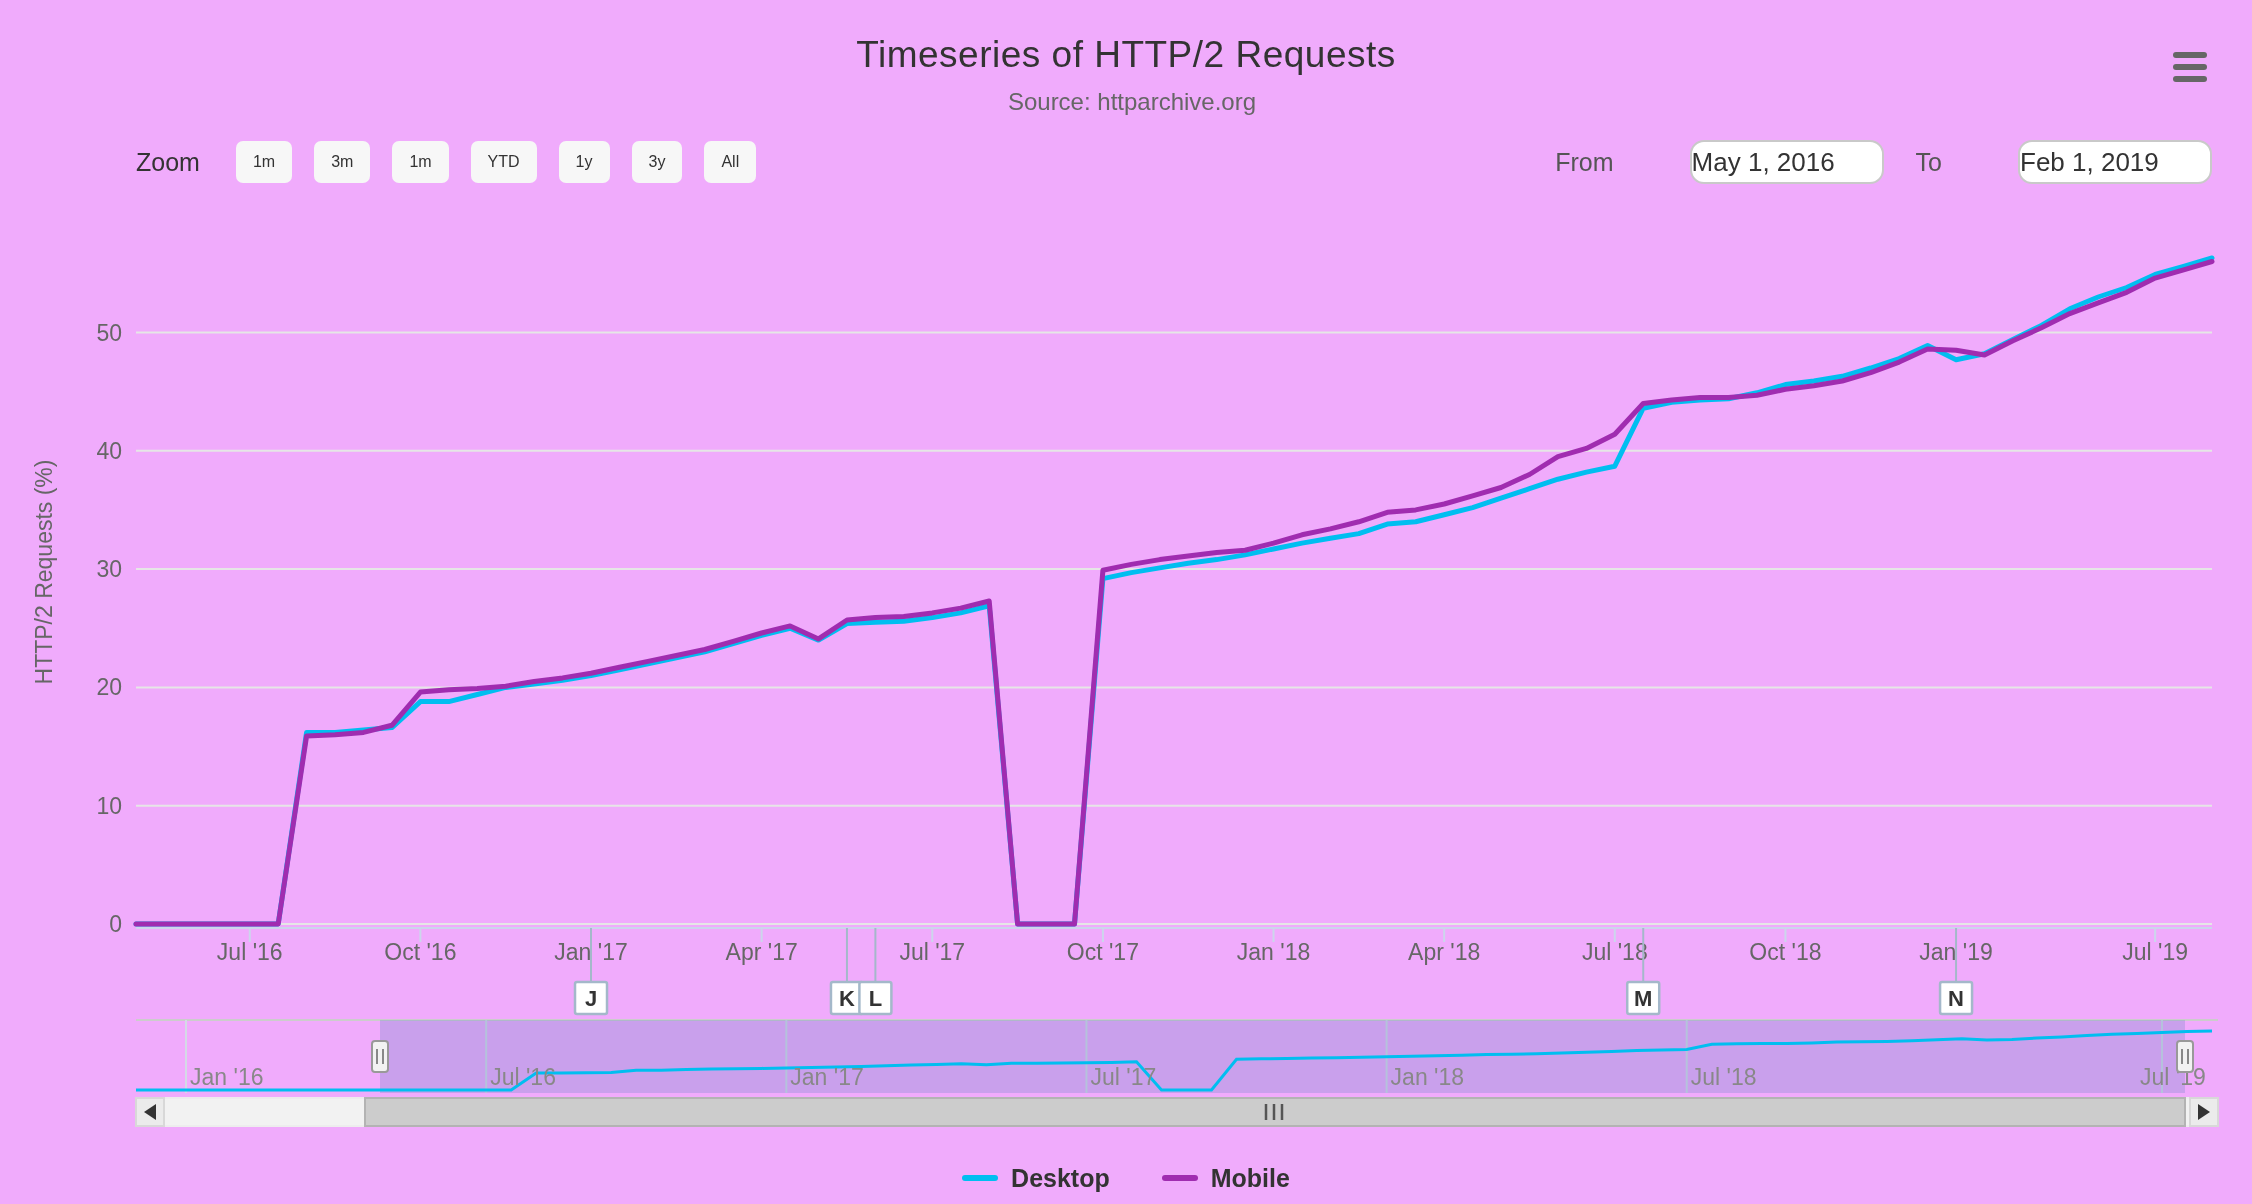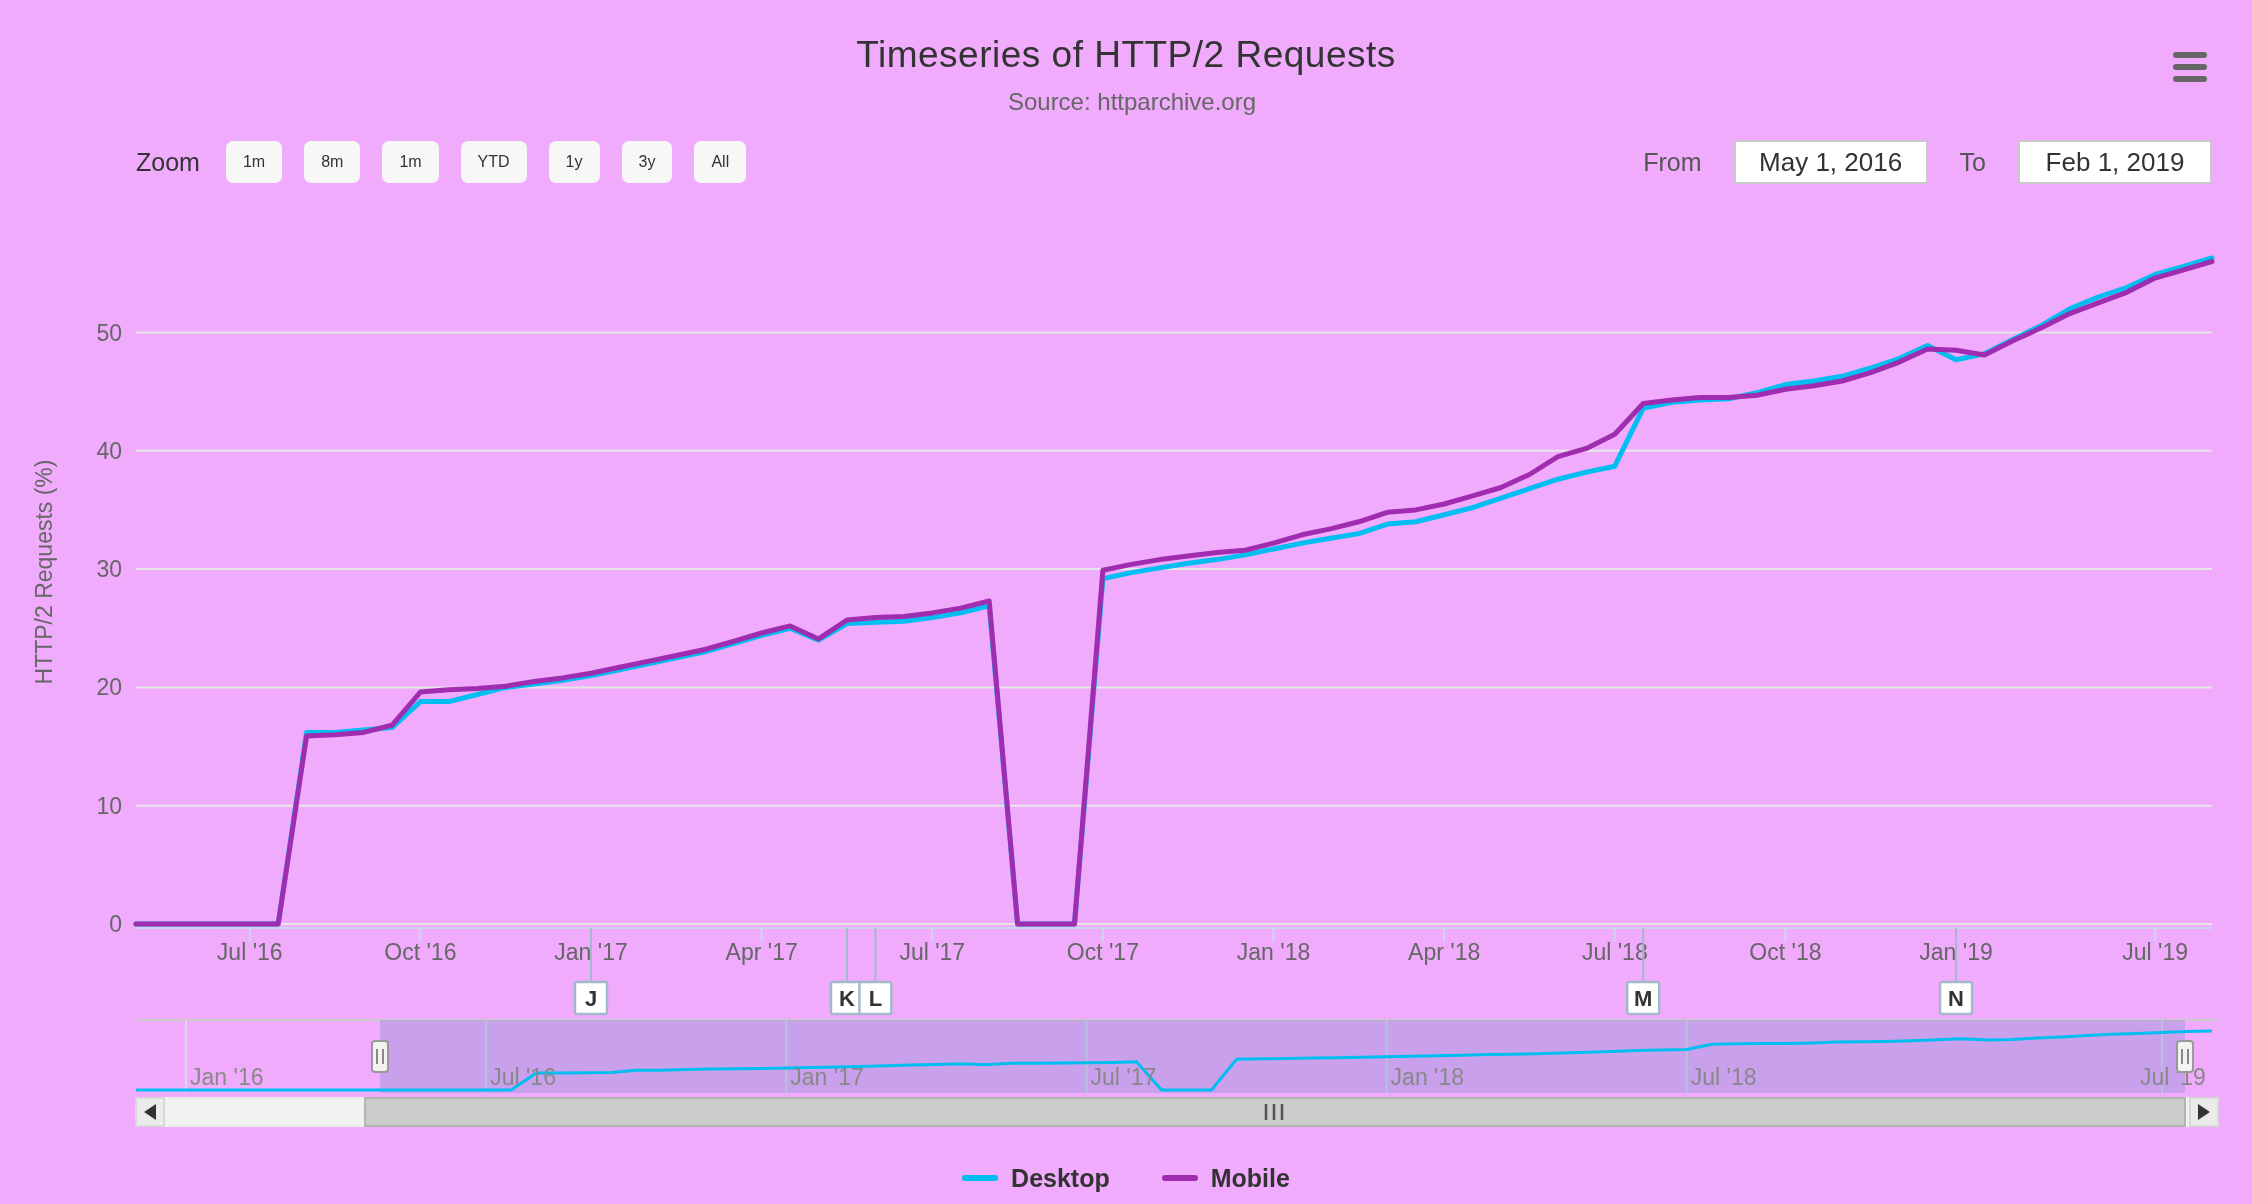--- a/index.html
+++ b/index.html
@@ -7,29 +7,29 @@
        font-family:"Liberation Sans",sans-serif;overflow:hidden;}
   .title{position:absolute;top:34px;left:0;width:100%;text-align:center;
          font-size:37px;color:#333;letter-spacing:.5px;}
   .subtitle{position:absolute;top:88px;left:0;width:100%;text-align:center;
             font-size:24px;color:#666;margin-left:6px;}
   .burger{position:absolute;top:52px;right:45px;width:34px;cursor:pointer;}
   .burger i{display:block;height:6px;background:#666;border-radius:3px;margin-bottom:6px;}
   .rangebar{position:absolute;top:140px;left:136px;right:40px;height:44px;
             display:flex;justify-content:space-between;align-items:center;}
   .rs-left{display:flex;align-items:center;gap:22px;}
-  .zoomlbl{font-size:25px;color:#333;margin-right:4px;}
+  .zoomlbl{font-size:25px;color:#333;margin-right:14px;}
   .rs-btn{display:inline-flex;align-items:center;justify-content:center;
           height:42px;padding:0 17px;background:#f7f7f7;border-radius:7px;
           font-size:16px;color:#333;cursor:pointer;}
   .rs-right{display:flex;align-items:center;gap:32px;}
   .fromto{font-size:25px;color:#555;}
-  .dateinput{width:190px;height:40px;border:2px solid #c9c9c9;border-radius:3px;
-             font-size:26px;color:#333;text-align:center;line-height:40px;
-             background:#fff;cursor:text;}
+  .dateinput{width:190px;height:40px;border:2px solid #c9c9c9;border-radius:14px;
+             font-size:26px;color:#333;line-height:40px;
+             background:#fff;cursor:text;margin-left:44px;}
   .ytitle{position:absolute;left:44px;top:572px;transform:translate(-50%,-50%) rotate(-90deg);
           white-space:nowrap;font-size:23px;color:#666;}
   svg#plot{position:absolute;left:0;top:0;}
   .legend{position:absolute;top:1148px;left:0;width:100%;height:48px;
           display:flex;justify-content:center;align-items:center;gap:52px;}
   .legend-item{display:flex;align-items:center;gap:13px;cursor:pointer;margin-top:12px;}
   .legend-swatch{width:36px;height:6px;border-radius:3px;}
   .legend-label{font-size:25px;font-weight:bold;color:#333;}
 </style>
 </head>
@@ -42,21 +42,21 @@
 
   <div class="burger">
     <span><i></i><i></i><i></i></span>
   </div>
 
   <div class="rangebar">
     <div class="rs-left">
       <span class="zoomlbl">Zoom</span>
       <span id="zoom-buttons" style="display:flex;gap:22px;">
           <span class="rs-btn">1m</span>
-          <span class="rs-btn">8m</span>
+          <span class="rs-btn">3m</span>
           <span class="rs-btn">1m</span>
           <span class="rs-btn">YTD</span>
           <span class="rs-btn">1y</span>
           <span class="rs-btn">3y</span>
           <span class="rs-btn">All</span>
         </span>
     </div>
     <div class="rs-right">
       <span class="fromto">From</span>
       <div class="dateinput">May 1, 2016</div>

